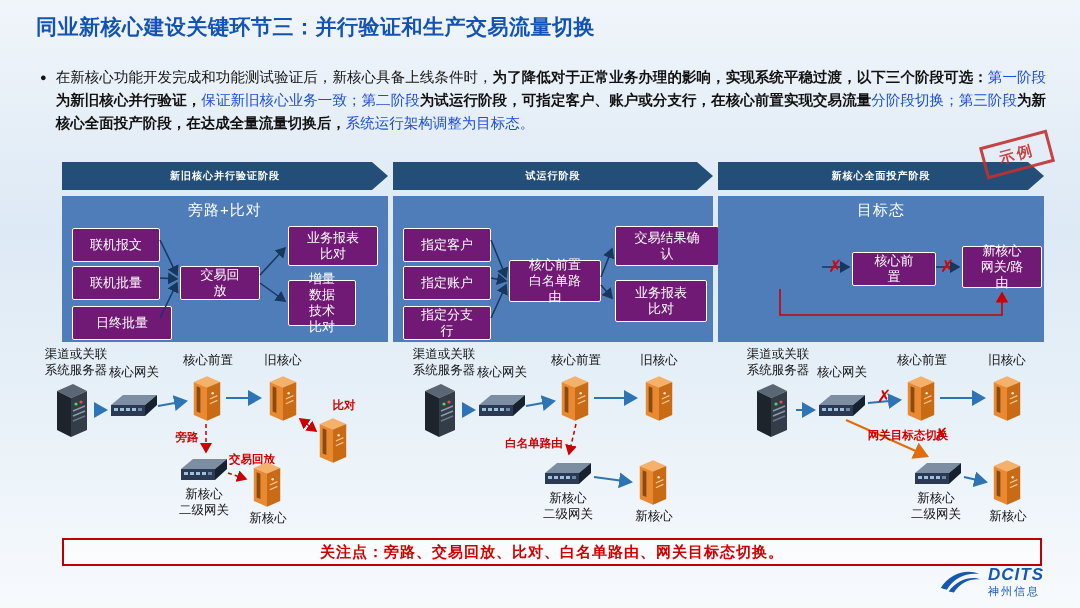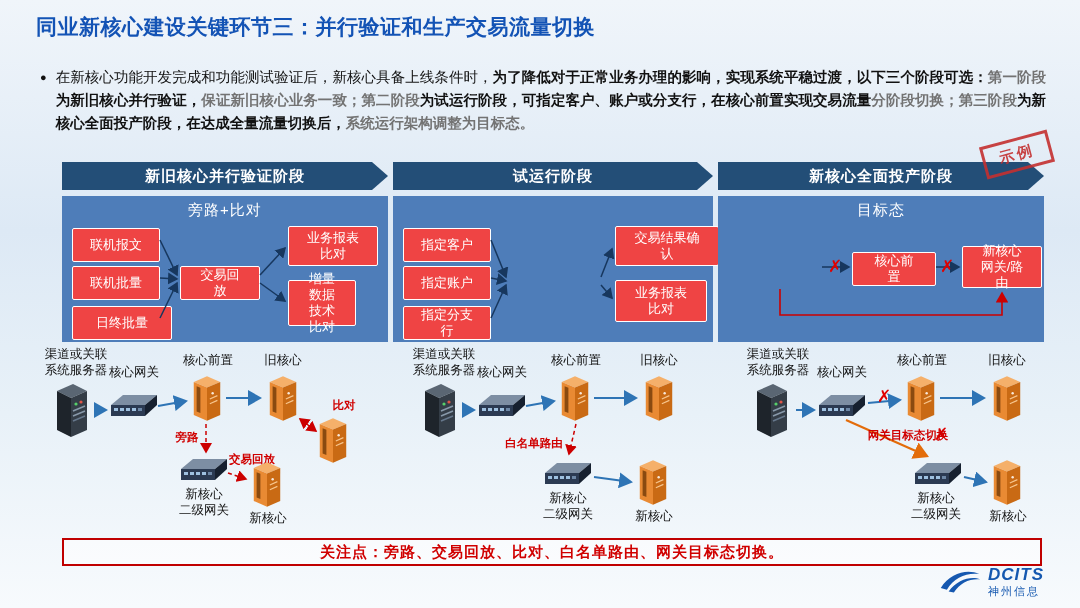--- a/index.html
+++ b/index.html
@@ -10,27 +10,27 @@
     background:linear-gradient(180deg,#f0f5fa 0%,#dde9f5 38%,#e8f1f8 68%,#f7fafd 100%);
   }
   .abs{position:absolute}
   .pre{white-space:pre-line}
   .title{left:36px;top:13px;font-size:21px;font-weight:bold;color:#1353B5;letter-spacing:.5px}
   .intro{left:40px;top:66px;width:1006px;display:flex;gap:9px}
   .bullet{font-size:11px;line-height:23px;color:#111}
   .intro-text{font-size:14.5px;line-height:23px;text-align:justify}
   .sg{color:#111}
   .b{font-weight:bold}
-  .r{color:#737373;font-weight:bold}
-  .banner{top:162px;height:28px;background:#234E77;color:#fff;font-weight:bold;font-size:15px;
+  .r{color:#1d4ed8;font-weight:normal}
+  .banner{top:162px;height:28px;background:#234E77;color:#fff;font-weight:bold;font-size:10px;
     text-align:center;line-height:28px;letter-spacing:1px;
     clip-path:polygon(0 0,calc(100% - 16px) 0,100% 50%,calc(100% - 16px) 100%,0 100%)}
   .panel{top:196px;height:146px;background:#4E7DB9}
   .panel-title{color:#fff;text-align:center;font-size:15px;padding-top:5px;letter-spacing:1px}
-  .pbox{position:absolute;background:#ef4444;border:1px solid #fff;color:#fff;font-size:13px;
+  .pbox{position:absolute;background:#701a75;border:1px solid #fff;color:#fff;font-size:13px;
     display:flex;align-items:center;justify-content:center;text-align:center;line-height:1.25;
     border-radius:2px;padding:16px}
   .dlabel{font-size:12.5px;color:#111;text-align:center;line-height:16px}
   .rlabel{color:#d00000;font-size:11.5px;font-weight:bold;text-align:center}
   .xmark{color:#e00000;font-weight:bold;font-size:17px;line-height:1}
   .focus-box{left:62px;top:538px;width:980px;height:28px;border:2px solid #c00000;
     background:rgba(255,255,255,.55);color:#d00000;font-weight:bold;font-size:15px;
     text-align:center;line-height:24px;letter-spacing:1px}
   .stamp{left:982px;top:138px;transform:rotate(-15deg);border:3px solid #c43030;color:#c43030;
     font-weight:bold;font-size:15px;padding:4px 14px;letter-spacing:3px;opacity:.9}
@@ -99,20 +99,21 @@
   <div class="pbox" style="left:10px;top:110px;width:100px;height:24px">日终批量</div>
   <div class="pbox" style="left:118px;top:70px;width:80px;height:26px">交易回放</div>
   <div class="pbox" style="left:226px;top:30px;width:90px;height:40px">业务报表比对</div>
   <div class="pbox" style="left:226px;top:84px;width:68px;height:46px">增量数据技术比对</div>
 </section>
 
 <section class="abs panel" style="left:393px;width:320px">
   <div class="pbox" style="left:10px;top:32px;width:88px;height:24px">指定客户</div>
   <div class="pbox" style="left:10px;top:70px;width:88px;height:20px">指定账户</div>
   <div class="pbox" style="left:10px;top:110px;width:88px;height:24px">指定分支行</div>
+  <div class="pbox" style="left:116px;top:64px;width:92px;height:42px">核心前置白名单路由</div>
   <div class="pbox" style="left:222px;top:30px;width:104px;height:40px">交易结果确认</div>
   <div class="pbox" style="left:222px;top:84px;width:92px;height:42px">业务报表比对</div>
 </section>
 
 <section class="abs panel" style="left:718px;width:326px">
   <div class="panel-title">目标态</div>
   <div class="pbox" style="left:134px;top:56px;width:84px;height:30px">核心前置</div>
   <div class="pbox" style="left:244px;top:50px;width:80px;height:42px">新核心网关/路由</div>
 </section>
 

